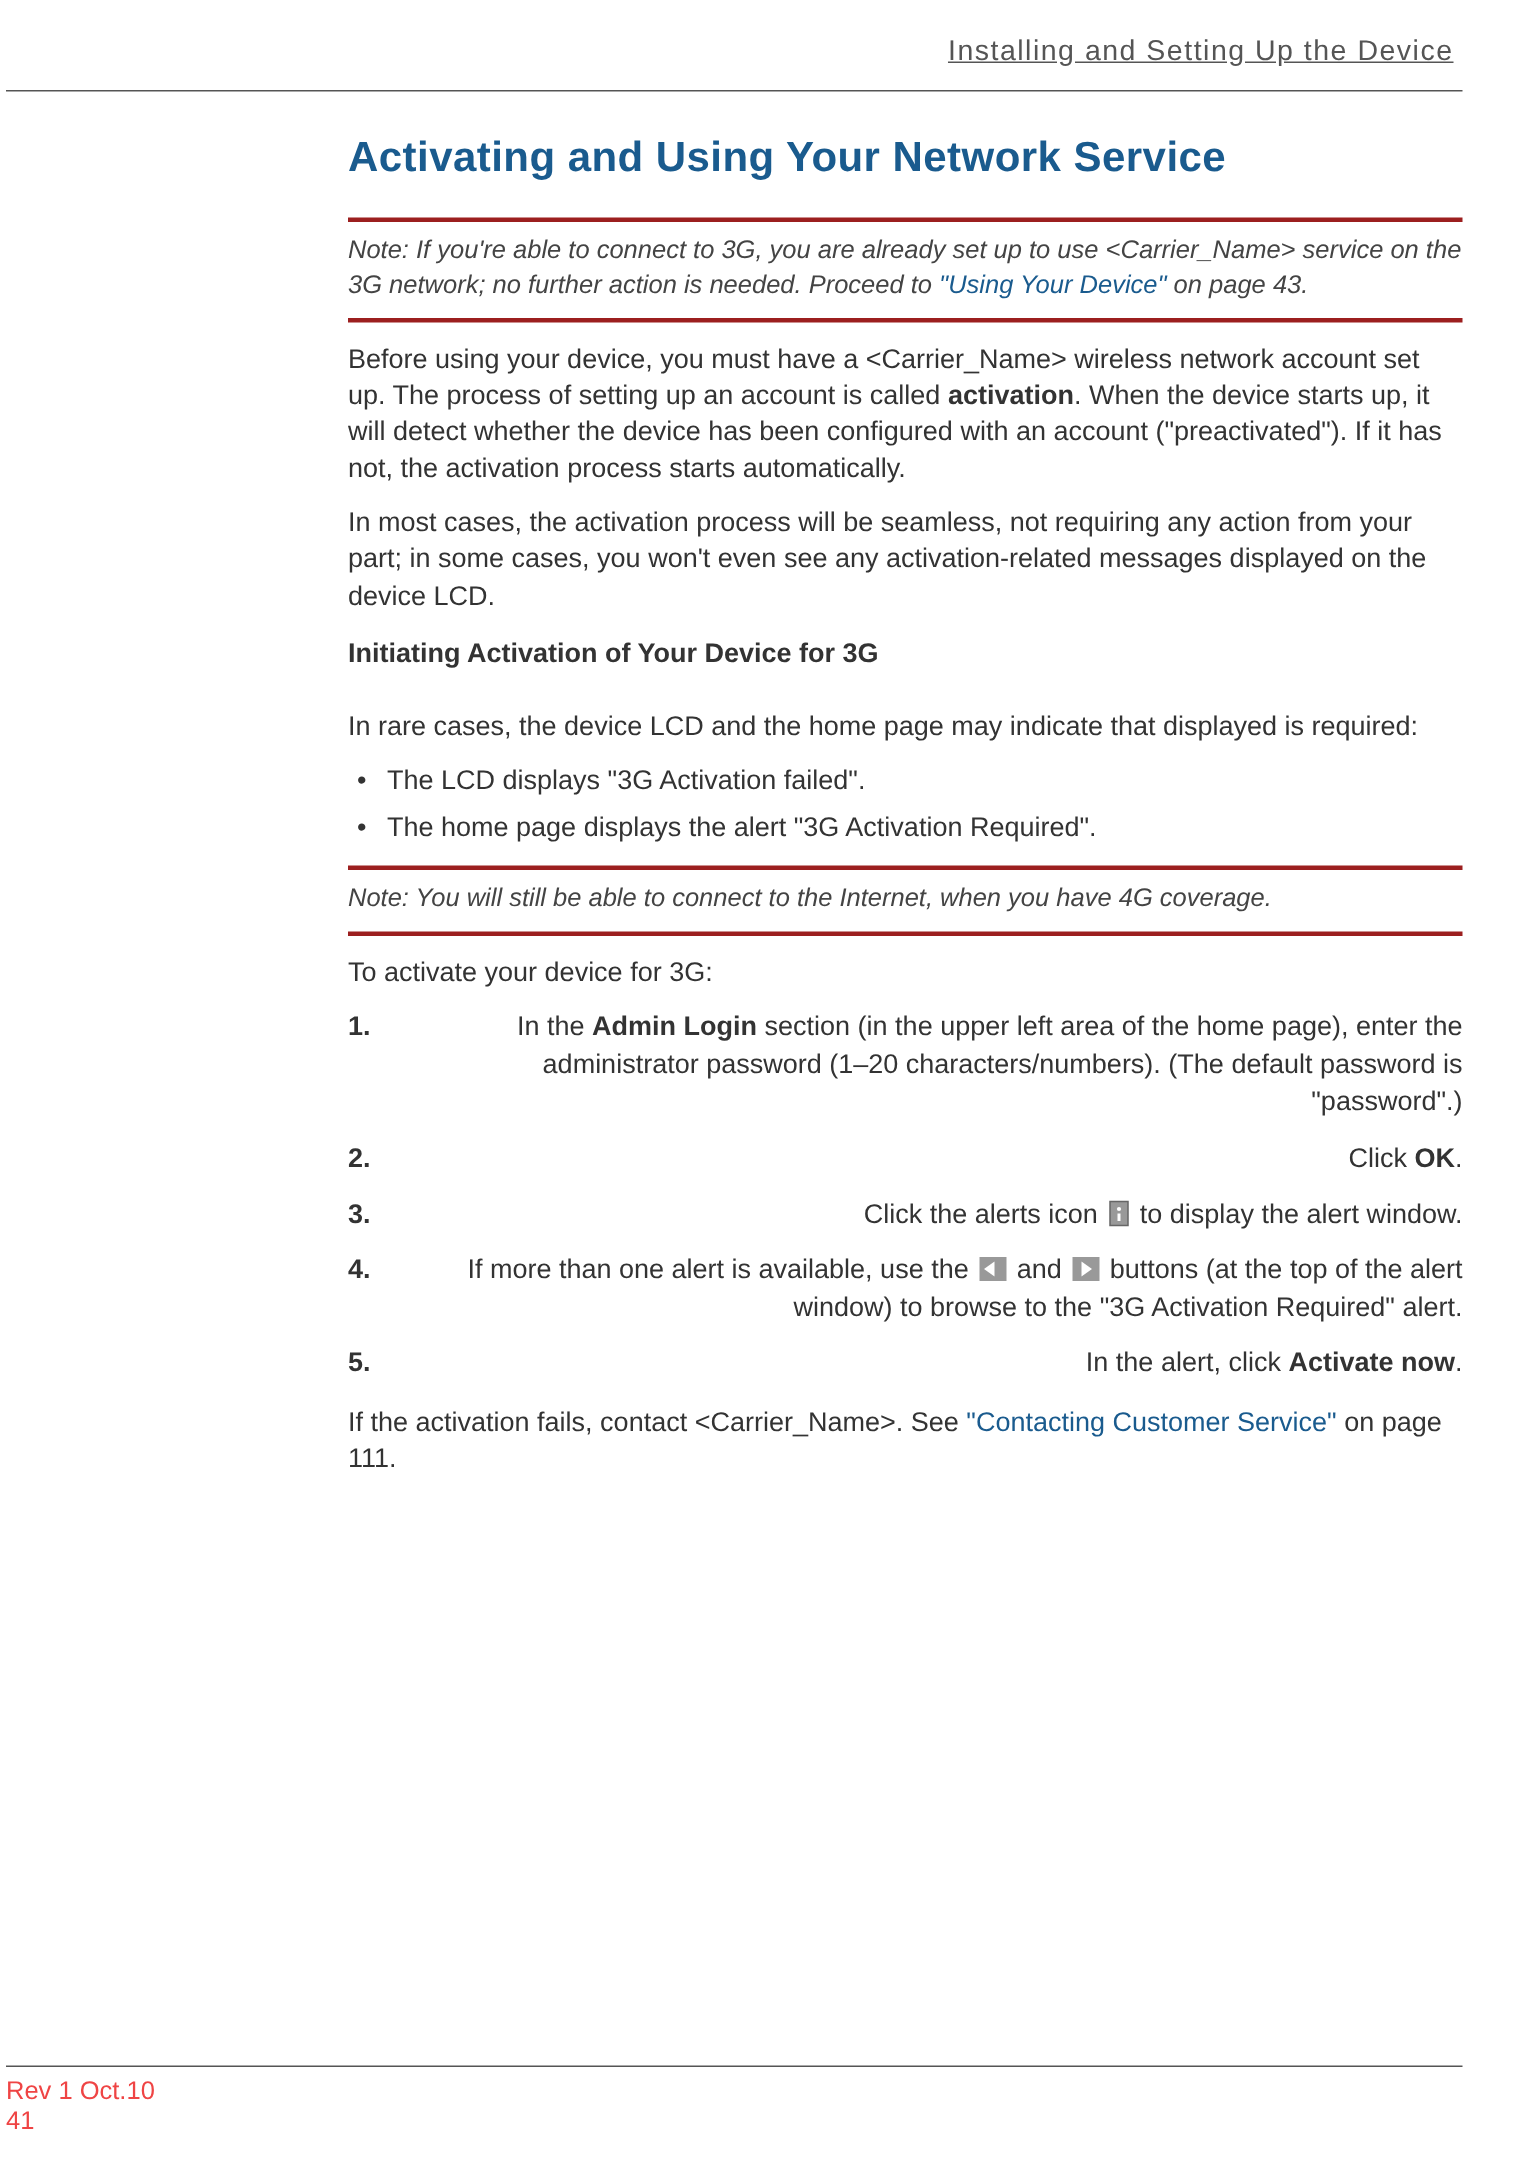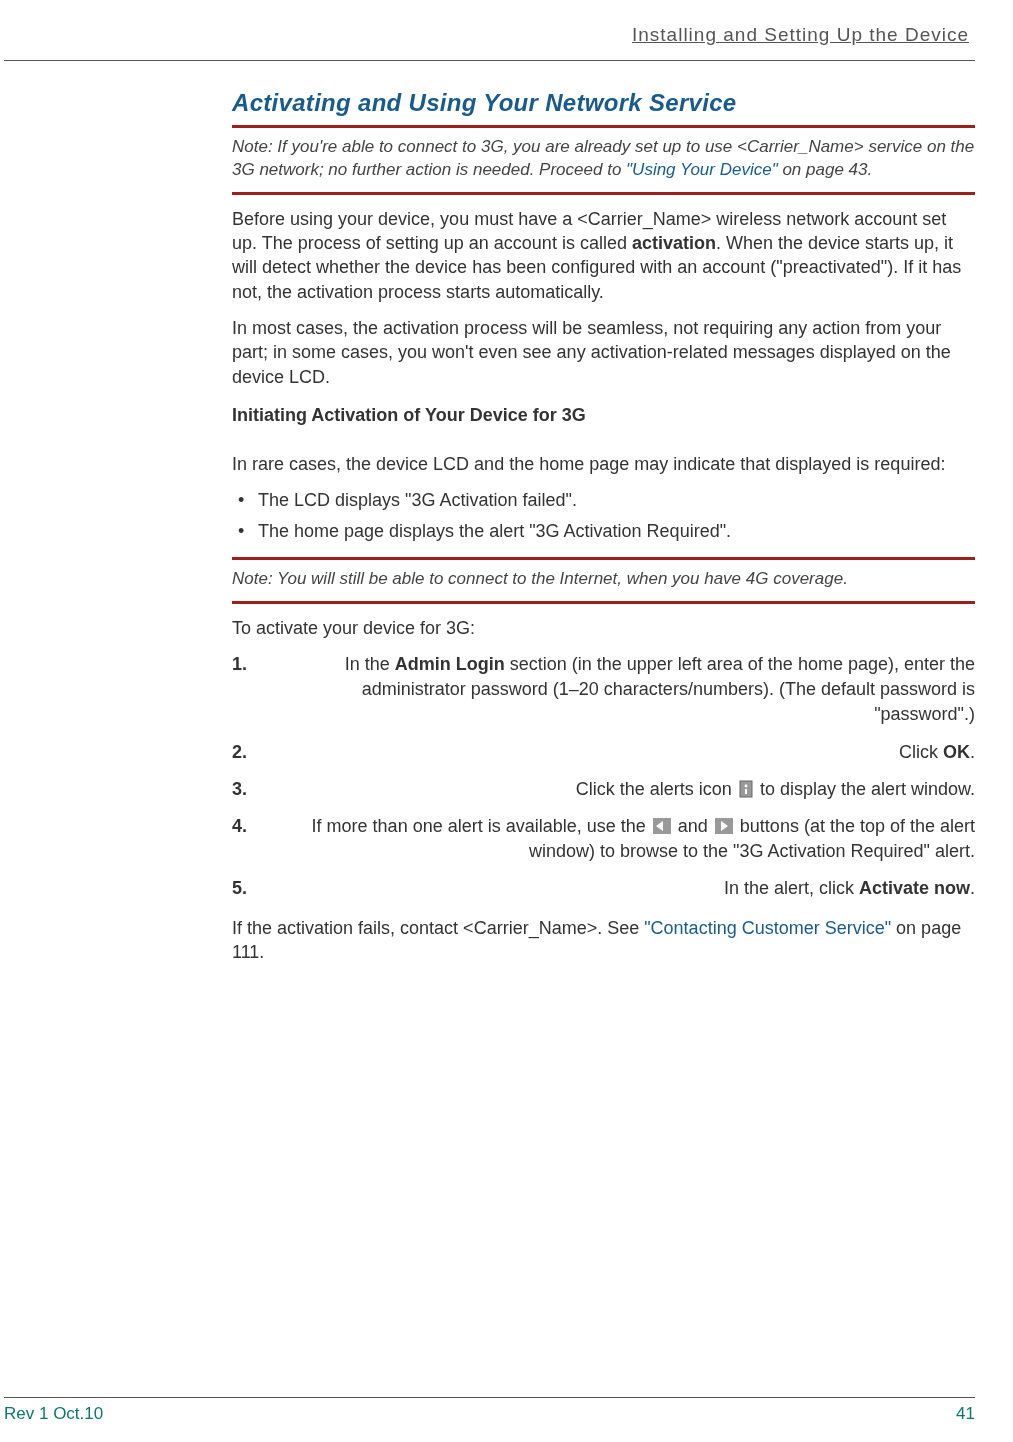--- a/index.html
+++ b/index.html
@@ -30,26 +30,25 @@
       border: none;
       border-top: 1.5px solid #555;
       margin-top: 14px;
       margin-left: 4px;
     }
     .content {
       margin-left: 232px;
       padding-top: 28px;
     }
     h1 {
-      font-size: 24px;
+      font-size: 28px;
       font-weight: bold;
       color: #1a5b8e;
-      margin-bottom: 8px;
+      margin-bottom: 24px;
       letter-spacing: 0.3px;
-      font-style: italic;
     }
     .thick-rule {
       border: none;
       border-top: 3px solid #9c1f1f;
       margin: 0;
     }
     .note {
       font-style: italic;
       font-size: 17px;
       color: #444;
@@ -146,21 +145,22 @@
     }
     .footer-rule {
       border: none;
       border-top: 1.5px solid #555;
       margin-bottom: 6px;
     }
     .footer-row {
       display: flex;
       justify-content: space-between;
       font-size: 17px;
-      color: #0f766e;
+      color: #ef4444;
+      flex-direction: column;
     }
   </style>
 </head>
 <body>
 
 <div class="page">
   <div class="running-header">Installing and Setting Up the Device</div>
   <hr class="header-rule">
 
   <div class="content">

